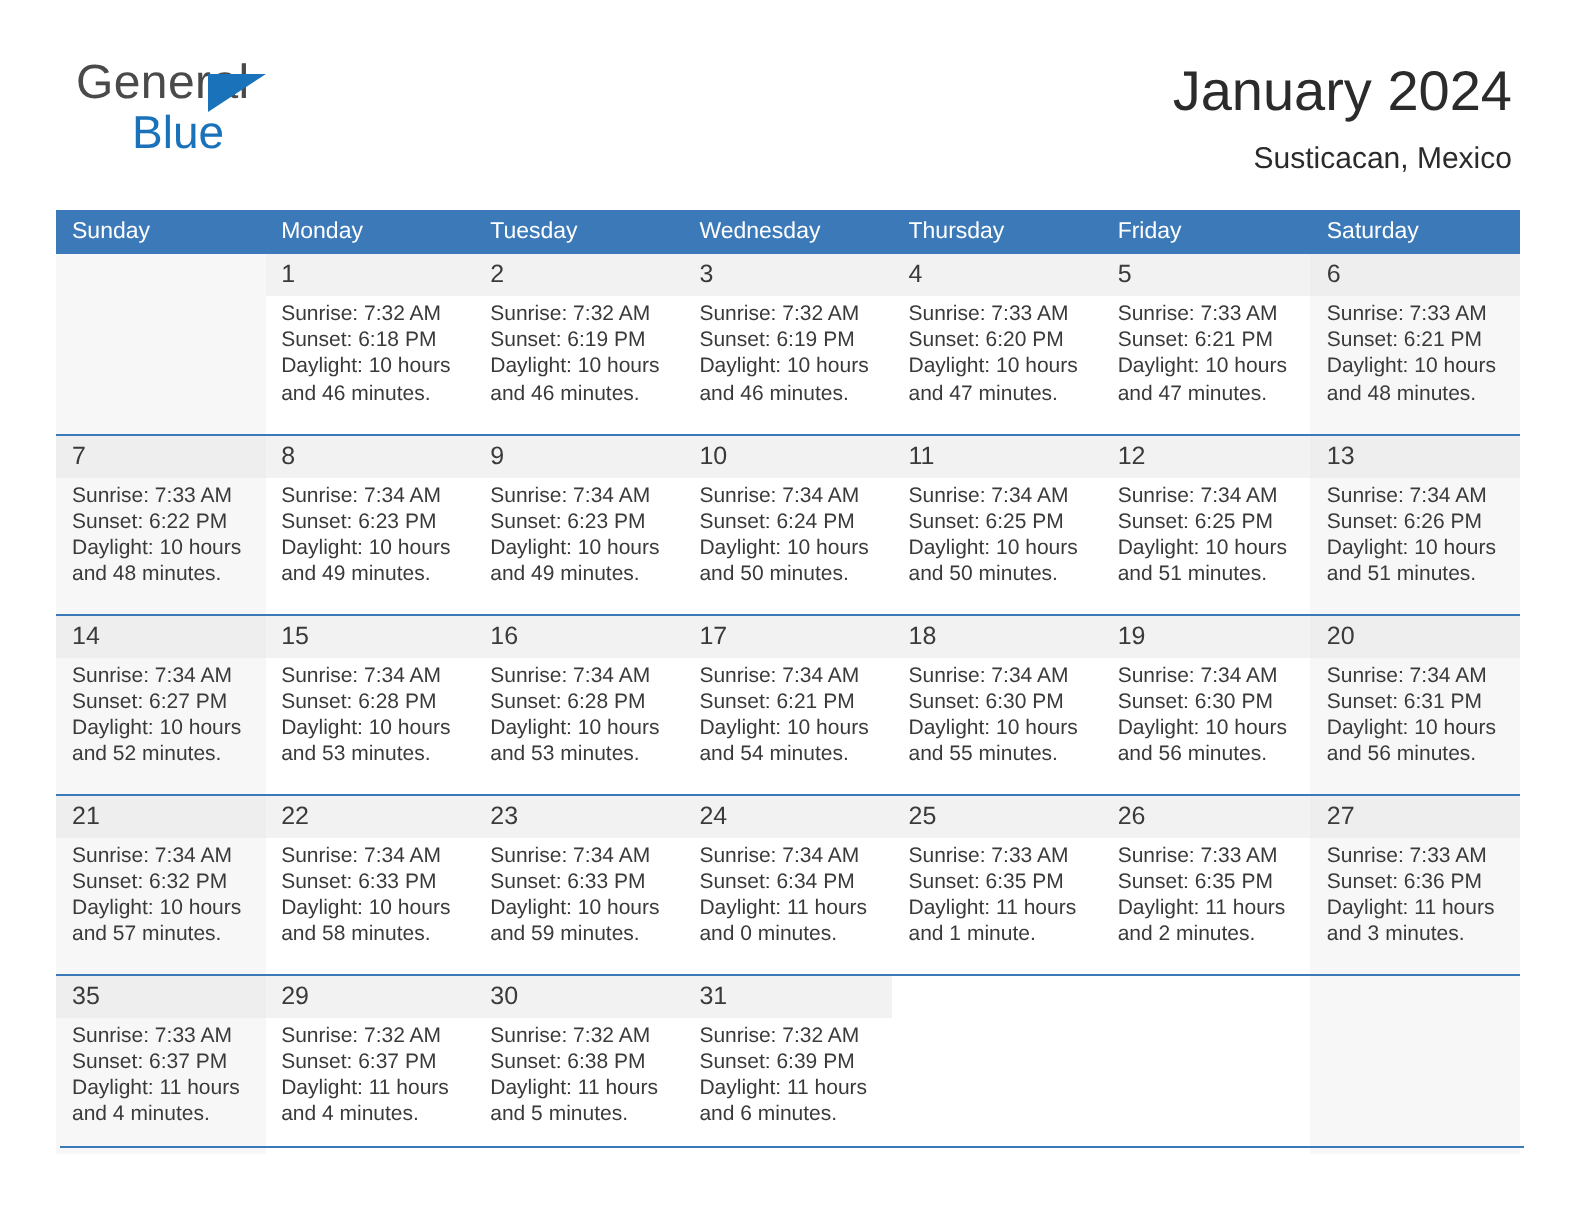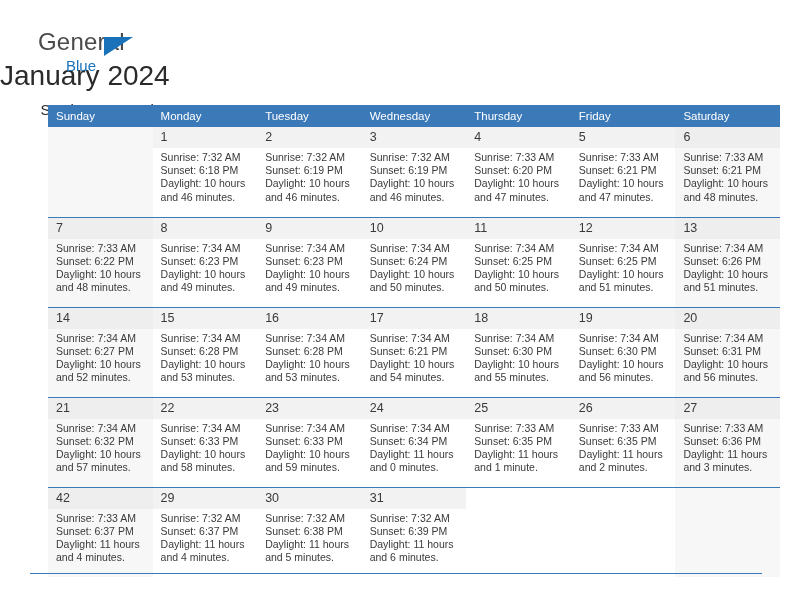--- a/index.html
+++ b/index.html
@@ -7,44 +7,44 @@
     width: 792px; height: 612px;
     background: #ffffff;
     font-family: "Liberation Sans", sans-serif;
     overflow: hidden;
   }
   .page { position: relative; width: 792px; height: 612px; }
 
   
   .header {
     position: absolute; left: 0; top: 0; right: 0; height: 100px;
-    display: flex; align-items: flex-start; justify-content: space-between; flex-direction: column;
+    display: flex; align-items: flex-start; justify-content: space-between;
   }
   .brand { margin-left: 38px; margin-top: 30px; position: relative; width: 120px; height: 52px; }
   .brand-general {
     font-size: 24px; color: #4a4a4a; letter-spacing: .2px;
     line-height: 24px; position: absolute; left: 0; top: 0;
   }
   .brand-tri {
     position: absolute; left: 66px; top: 7px;
     width: 0; height: 0;
     border-left: 29px solid #1a72ba;
     border-bottom: 19px solid transparent;
   }
   .brand-blue {
     position: absolute; left: 28px; top: 24px;
-    font-size: 15px; color: #1a72ba; line-height: 24px;
+    font-size: 23px; color: #1a72ba; line-height: 24px;
   }
   .titles { margin-right: 36px; margin-top: 28px; text-align: right; }
   .cal-title { font-size: 28px; color: #2b2b2b; line-height: 36px; font-weight: normal; }
   .cal-sub { font-size: 15px; color: #2b2b2b; margin-top: 7px; }
 
   
   .calendar {
-    position: absolute; left: 48px; top: 105px;
+    position: absolute; left: 28px; top: 105px;
     width: 732px;
     border-collapse: collapse;
     table-layout: fixed;
   }
   .calendar th {
     background: #3b79b8;
     color: #ffffff;
     font-size: 11.5px;
     font-weight: normal;
     text-align: left;
@@ -416,21 +416,21 @@
                 <div>Sunset: 6:36 PM</div>
                 <div>Daylight: 11 hours</div>
                 <div>and 3 minutes.</div>
               </div>
             </div>
           </td>
         </tr>
         <tr class="week">
           <td>
             <div class="cell weekend">
-              <div class="daynum">42</div>
+              <div class="daynum">35</div>
               <div class="info">
                 <div>Sunrise: 7:33 AM</div>
                 <div>Sunset: 6:37 PM</div>
                 <div>Daylight: 11 hours</div>
                 <div>and 4 minutes.</div>
               </div>
             </div>
           </td>
           <td>
             <div class="cell">

